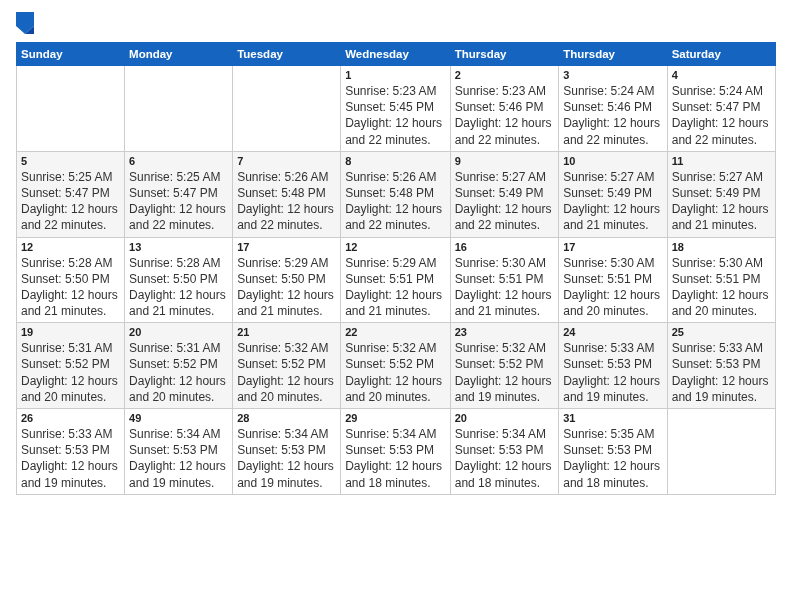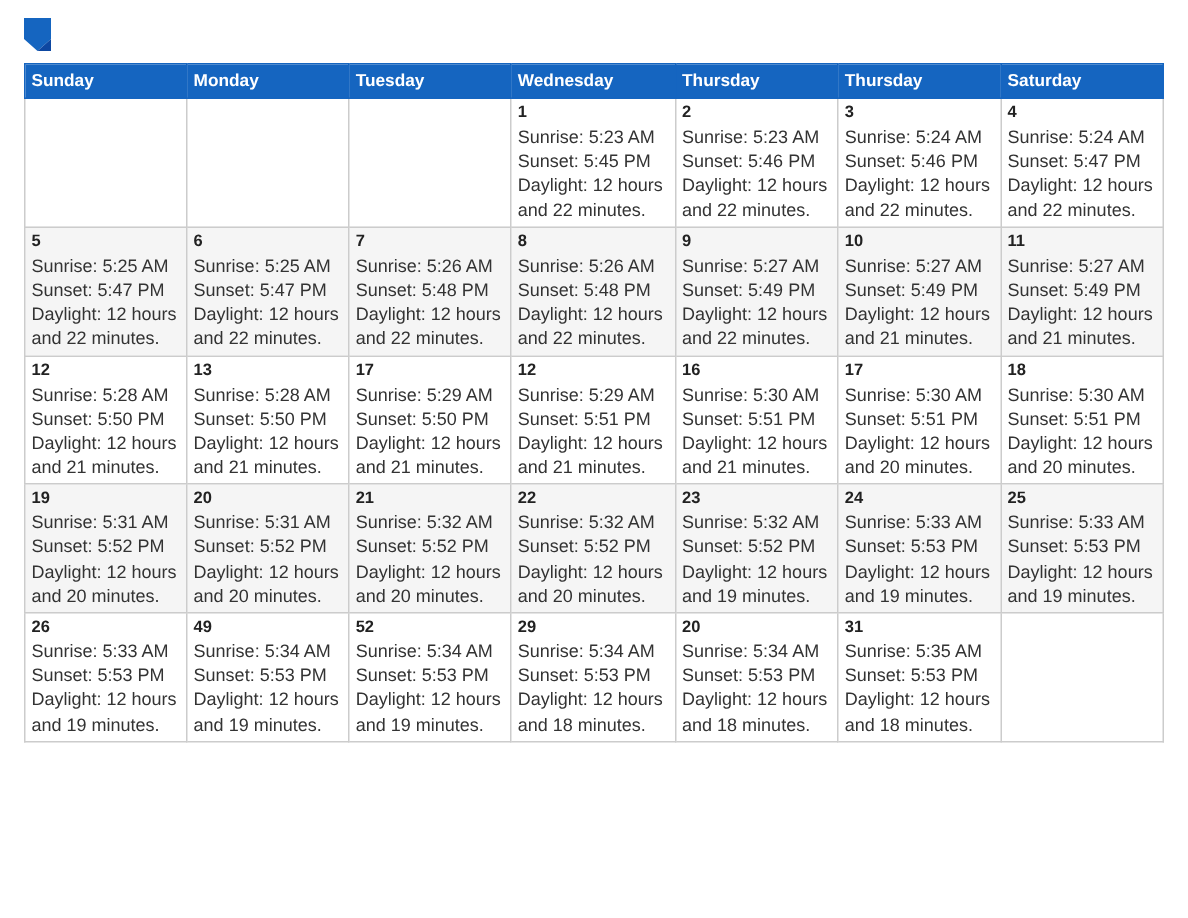--- a/index.html
+++ b/index.html
@@ -294,21 +294,21 @@
 Sunset: 5:53 PM
 Daylight: 12 hours and 19 minutes.</div>
           </td>
           <td>
             <div class="cell-date">49</div>
             <div class="cell-info" style="white-space: pre-line;">Sunrise: 5:34 AM
 Sunset: 5:53 PM
 Daylight: 12 hours and 19 minutes.</div>
           </td>
           <td>
-            <div class="cell-date">52</div>
+            <div class="cell-date">28</div>
             <div class="cell-info" style="white-space: pre-line;">Sunrise: 5:34 AM
 Sunset: 5:53 PM
 Daylight: 12 hours and 19 minutes.</div>
           </td>
           <td>
             <div class="cell-date">29</div>
             <div class="cell-info" style="white-space: pre-line;">Sunrise: 5:34 AM
 Sunset: 5:53 PM
 Daylight: 12 hours and 18 minutes.</div>
           </td>

